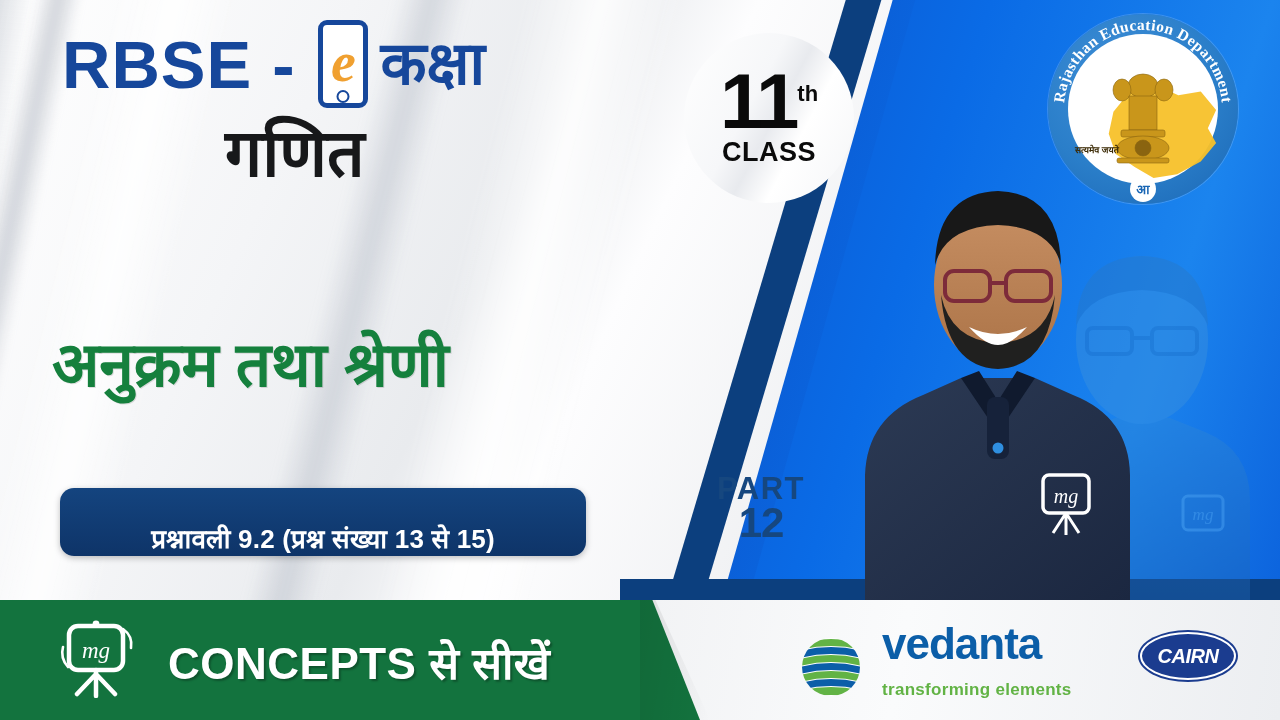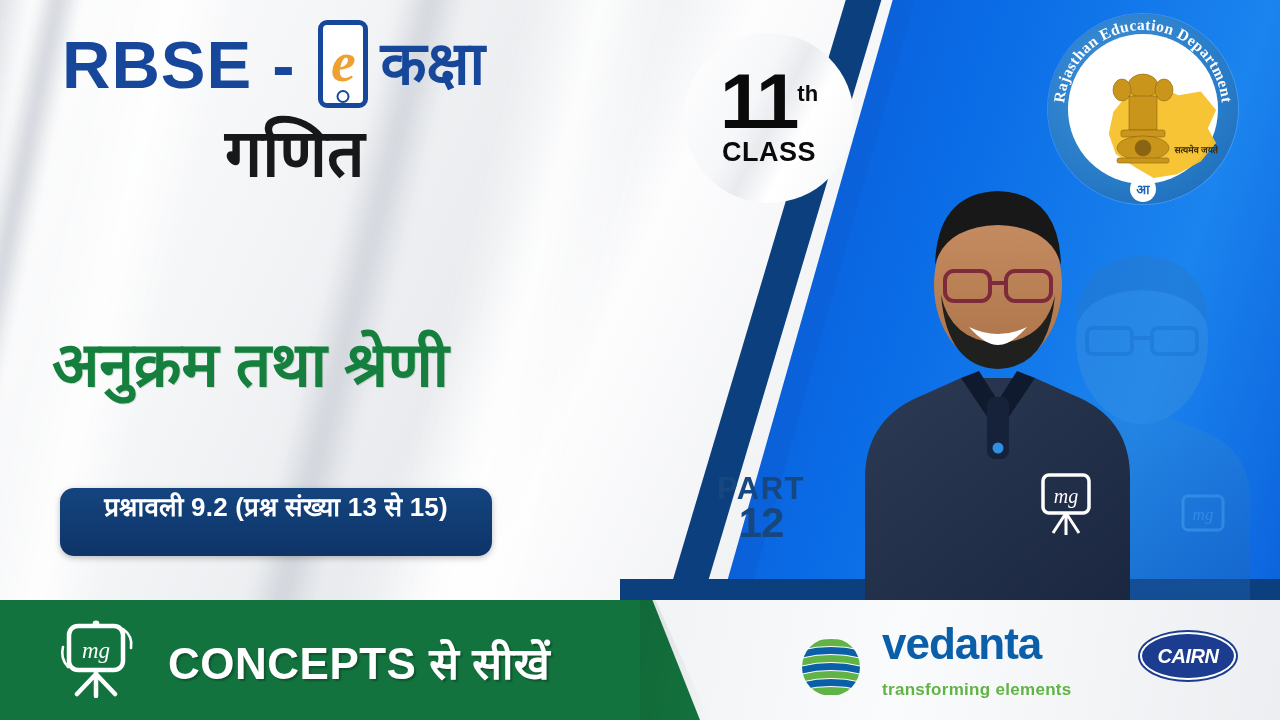--- a/index.html
+++ b/index.html
@@ -58,22 +58,22 @@
     box-shadow:0 0 0 1px rgba(255,255,255,.18);}
   .seal-inner{position:absolute;top:20px;left:20px;right:20px;bottom:20px;border-radius:50%;
     background:#ffffff;}
   .seal-ring-text{position:absolute;inset:0;}
   .seal-ring-text text{font-family:"Liberation Serif","DejaVu Serif",serif;font-weight:bold;
     font-size:15.5px;fill:#ffffff;letter-spacing:.4px;}
   .map{position:absolute;top:52px;left:36px;width:118px;height:92px;background:#F7C12A;
     clip-path:polygon(22% 6%,46% 0%,63% 10%,82% 6%,95% 26%,88% 46%,95% 62%,82% 82%,62% 96%,42% 100%,26% 88%,10% 74%,4% 52%,8% 28%);
     opacity:.95;}
   .emblem{position:absolute;top:30px;left:50%;transform:translateX(-50%);width:72px;height:110px;}
-  .satyamev{position:absolute;bottom:28px;left:0;right:0;text-align:right;
-    font-family:Liberation Serif, serif;font-size:9px;color:#3b2a05;font-weight:bold;}
+  .satyamev{position:absolute;bottom:28px;left:7px;right:0;text-align:left;
+    font-family:Liberation Sans, sans-serif;font-size:9px;color:#3b2a05;font-weight:bold;}
   .seal-bottom-badge{position:absolute;bottom:2px;left:50%;transform:translateX(-50%);
     width:26px;height:26px;border-radius:50%;background:#ffffff;display:flex;align-items:center;
     justify-content:center;font-size:13px;color:#1a66b4;font-weight:bold;
     font-family:"Liberation Sans",sans-serif;}
 
   
   .class-circle{position:absolute;top:33px;left:684px;width:170px;height:170px;border-radius:50%;
     background:linear-gradient(118deg,#ffffff 0%,#f6f7f9 40%,#e8eaee 52%,#ffffff 66%,#f4f5f7 100%);
     display:flex;flex-direction:column;align-items:center;justify-content:center;}
   .class-num{font-size:78px;font-weight:bold;color:#0a0a0a;line-height:.85;letter-spacing:-3px;
@@ -106,23 +106,23 @@
 
   .subject{position:absolute;top:120px;left:225px;font-size:66px;font-weight:bold;color:#17181a;
     line-height:1;font-family:"Liberation Sans","DejaVu Sans",sans-serif;}
 
   .chapter-num{position:absolute;top:265px;left:58px;font-size:32px;font-weight:bold;color:#16479b;
     font-family:"Liberation Sans","DejaVu Sans",sans-serif;}
   .chapter-title{position:absolute;top:330px;left:52px;font-size:62px;font-weight:bold;color:#15803d;
     line-height:1.12;font-family:Liberation Sans, sans-serif;
     text-shadow:1px 1px 0 rgba(0,0,0,.12);}
 
-  .ex-badge{position:absolute;top:488px;left:60px;width:432px;height:68px;border-radius:14px;
+  .ex-badge{position:absolute;top:488px;left:60px;width:526px;height:68px;border-radius:14px;
     background:linear-gradient(180deg,#14447f 0%,#0e3468 100%);
-    display:flex;align-items:flex-start;justify-content:center;
+    display:flex;align-items:flex-end;justify-content:center;
     box-shadow:0 2px 6px rgba(0,0,0,.25);}
   .ex-badge span{color:#ffffff;font-size:26px;font-weight:bold;letter-spacing:.2px;
     font-family:"Liberation Sans","DejaVu Sans",sans-serif;}
 
   .part-block{position:absolute;top:473px;left:676px;width:170px;text-align:center;color:#16477f;
     font-family:"Liberation Sans",sans-serif;}
   .part-word{font-size:31px;font-weight:bold;letter-spacing:1.5px;line-height:1;}
   .part-num{font-size:42px;font-weight:bold;line-height:1;margin-top:-2px;letter-spacing:-1px;}
 
   

